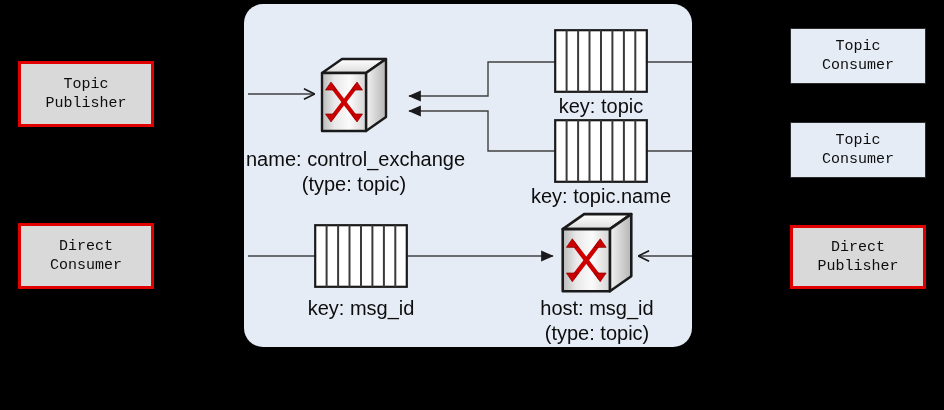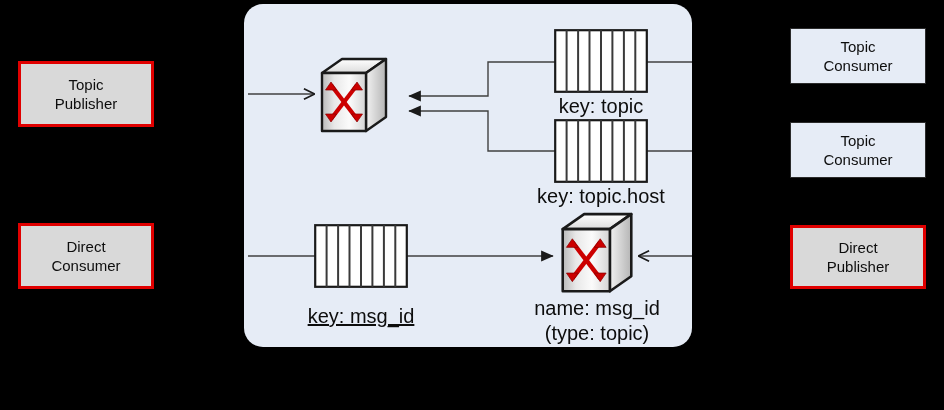--- a/index.html
+++ b/index.html
@@ -27,20 +27,21 @@
     box-sizing: border-box;
     display: flex;
     flex-direction: column;
     align-items: center;
     justify-content: center;
     line-height: 1.28;
     color: #0d0d0d;
     font-size: 15px;
     text-align: center;
     white-space: nowrap;
+    font-family: Liberation Mono, monospace;
   }
   .node-box.endpoint-red {
     background: #d9d9d9;
     border: 3px solid #e00000;
   }
   .node-box.endpoint-plain {
     background: #e6ecf6;
     border: 1px solid #2b2b2b;
   }
   .node-line { display: block; }
@@ -150,39 +151,43 @@
       <path d="M 41 28 L 15 62"></path>
     </g>
     <g fill="#cc0000" stroke="#8a0000" stroke-width="0.7">
       <path d="M 15 25 L 20.5 33 L 9.5 33 z"></path>
       <path d="M 41 25 L 46.5 33 L 35.5 33 z"></path>
       <path d="M 15 65 L 20.5 57 L 9.5 57 z"></path>
       <path d="M 41 65 L 46.5 57 L 35.5 57 z"></path>
     </g>
   </svg>
 
+  <div class="caption" style="left:246px; top:147px; width:216px;">
+    <span class="cap-line">name: control_exchange</span>
+    <span class="cap-line">(type: topic)</span>
+  </div>
 
   <svg class="exchange-icon" style="left:556px; top:212px;" width="82" height="90" viewBox="0 0 76 84">
     <path d="M 6 16 L 26 2 L 70 2 L 50 16 z" fill="url(#topGrad)" stroke="#1a1a1a" stroke-width="2.4" stroke-linejoin="round"></path>
     <path d="M 50 16 L 70 2 L 70 60 L 50 74 z" fill="url(#sideGrad)" stroke="#1a1a1a" stroke-width="2.4" stroke-linejoin="round"></path>
     <rect x="6" y="16" width="44" height="58" fill="url(#faceGrad)" stroke="#1a1a1a" stroke-width="2.4" stroke-linejoin="round"></rect>
     <g stroke="#cc0000" stroke-width="4.2" fill="none" stroke-linecap="butt">
       <path d="M 15 28 L 41 62"></path>
       <path d="M 41 28 L 15 62"></path>
     </g>
     <g fill="#cc0000" stroke="#8a0000" stroke-width="0.7">
       <path d="M 15 25 L 20.5 33 L 9.5 33 z"></path>
       <path d="M 41 25 L 46.5 33 L 35.5 33 z"></path>
       <path d="M 15 65 L 20.5 57 L 9.5 57 z"></path>
       <path d="M 41 65 L 46.5 57 L 35.5 57 z"></path>
     </g>
   </svg>
 
   <div class="caption" style="left:497px; top:296px; width:200px;">
-    <span class="cap-line">name: msg_id</span>
+    <span class="cap-line">host: msg_id</span>
     <span class="cap-line">(type: topic)</span>
   </div>
 
   <svg class="queue-icon" style="left:554px; top:29px;" width="94" height="64" viewBox="0 0 94 64">
     <rect x="1.2" y="1.2" width="91.6" height="61.6" fill="#ffffff" stroke="#1a1a1a" stroke-width="2.2"></rect>
     <g stroke="#3a3a3a" stroke-width="2">
       <line x1="12.6" y1="1.2" x2="12.6" y2="62.8"></line>
       <line x1="24.1" y1="1.2" x2="24.1" y2="62.8"></line>
       <line x1="35.5" y1="1.2" x2="35.5" y2="62.8"></line>
       <line x1="47.0" y1="1.2" x2="47.0" y2="62.8"></line>
@@ -201,32 +206,32 @@
       <line x1="12.6" y1="1.2" x2="12.6" y2="62.8"></line>
       <line x1="24.1" y1="1.2" x2="24.1" y2="62.8"></line>
       <line x1="35.5" y1="1.2" x2="35.5" y2="62.8"></line>
       <line x1="47.0" y1="1.2" x2="47.0" y2="62.8"></line>
       <line x1="58.4" y1="1.2" x2="58.4" y2="62.8"></line>
       <line x1="69.9" y1="1.2" x2="69.9" y2="62.8"></line>
       <line x1="81.3" y1="1.2" x2="81.3" y2="62.8"></line>
     </g>
   </svg>
   <div class="caption" style="left:521px; top:184px; width:160px;">
-    <span class="cap-line">key: topic.host</span>
+    <span class="cap-line">key: topic.name</span>
   </div>
 
   <svg class="queue-icon" style="left:314px; top:224px;" width="94" height="64" viewBox="0 0 94 64">
     <rect x="1.2" y="1.2" width="91.6" height="61.6" fill="#ffffff" stroke="#1a1a1a" stroke-width="2.2"></rect>
     <g stroke="#3a3a3a" stroke-width="2">
       <line x1="12.6" y1="1.2" x2="12.6" y2="62.8"></line>
       <line x1="24.1" y1="1.2" x2="24.1" y2="62.8"></line>
       <line x1="35.5" y1="1.2" x2="35.5" y2="62.8"></line>
       <line x1="47.0" y1="1.2" x2="47.0" y2="62.8"></line>
       <line x1="58.4" y1="1.2" x2="58.4" y2="62.8"></line>
       <line x1="69.9" y1="1.2" x2="69.9" y2="62.8"></line>
       <line x1="81.3" y1="1.2" x2="81.3" y2="62.8"></line>
     </g>
   </svg>
-  <div class="caption" style="left:281px; top:304px; width:160px;text-decoration:underline;">
+  <div class="caption" style="left:281px; top:296px; width:160px;">
     <span class="cap-line">key: msg_id</span>
   </div>
 
 </div>
 
 </body></html>

